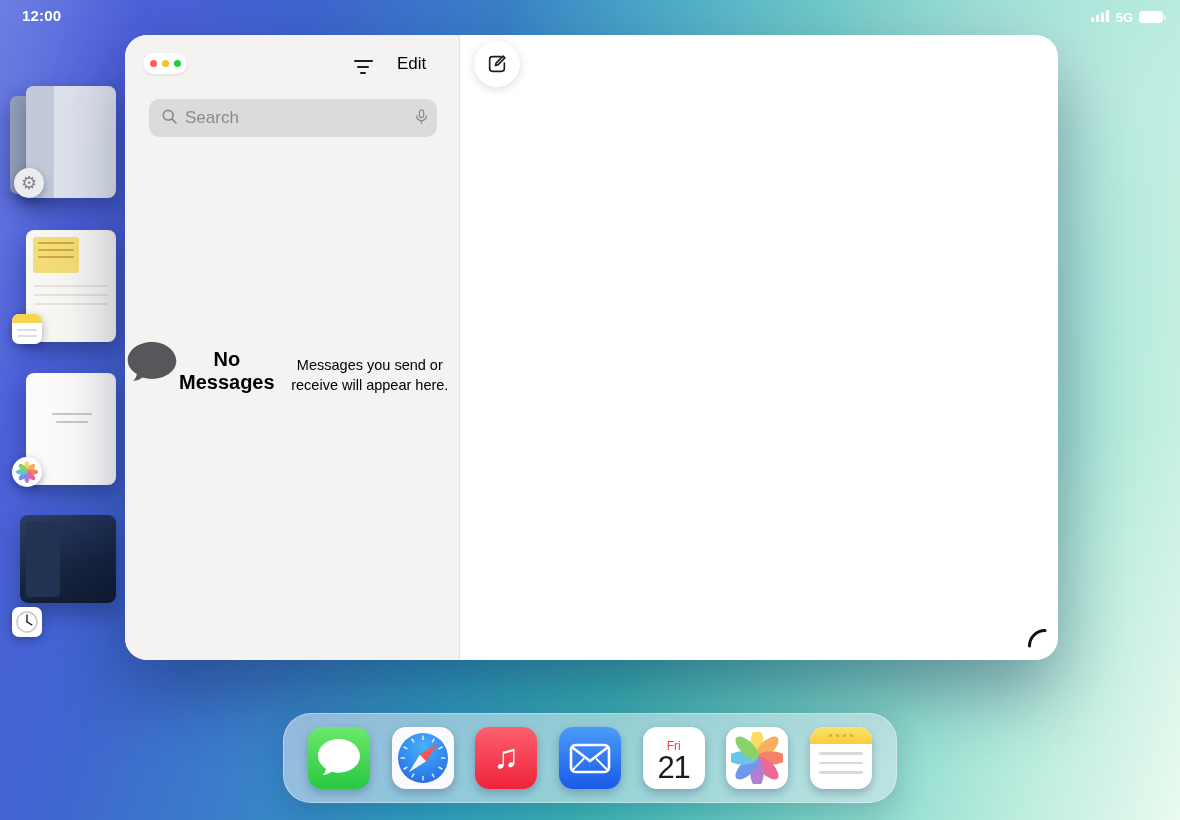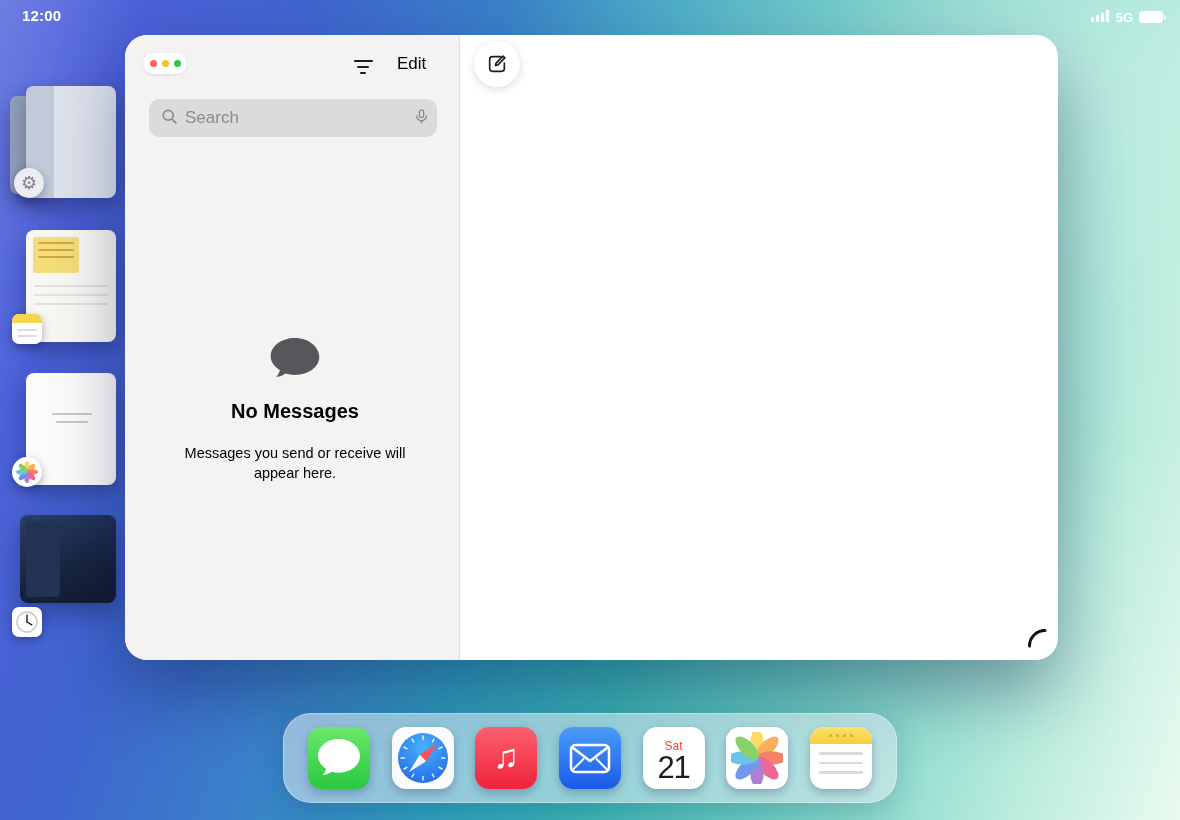--- a/index.html
+++ b/index.html
@@ -80,21 +80,21 @@
               background:none; border:none; cursor:pointer; font-family:inherit; }
 
   .compose-btn { position:absolute; left:349px; top:6px; width:46px; height:46px; border-radius:50%; background:#fff;
                  border:none; box-shadow:0 2px 10px rgba(0,0,0,.14); display:flex; align-items:center; justify-content:center; cursor:pointer; }
 
   .search-bar { position:absolute; left:24px; top:64px; width:288px; height:38px; background:#dcdbd9; border-radius:10px;
                 display:flex; align-items:center; padding:0 12px; gap:7px; }
   .search-input { flex:1; border:none; background:transparent; outline:none; font-size:17px; color:#3c3c43; font-family:inherit; }
   .search-input::placeholder { color:#8a8a8e; }
 
-  .sidebar-empty { position:absolute; left:0; top:300px; width:340px; display:flex; flex-direction:column; align-items:center; text-align:center; }
+  .sidebar-empty { position:absolute; left:0; top:300px; width:340px; display:flex; align-items:center; text-align:center; }
   .empty-title { margin-top:12px; font-size:20px; font-weight:700; color:#000; }
   .empty-desc { margin-top:20px; font-size:14.5px; line-height:1.4; color:#000000; max-width:250px; }
 
   .main-empty-title { position:absolute; left:335px; right:0; top:327px; text-align:center; font-size:20.5px; font-weight:700; color:#000; }
 
   .resize-handle { position:absolute; right:10px; bottom:7px; cursor:nwse-resize; }
 
   
   .dock { position:absolute; left:283px; top:713px; width:614px; height:90px; border-radius:28px;
           background:rgba(226,234,242,.55); backdrop-filter:blur(16px); box-shadow:0 10px 30px rgba(8,16,60,.18), inset 0 0 0 1px rgba(255,255,255,.35);
@@ -313,21 +313,21 @@
 
     <div class="dock-icon di-mail">
       <svg viewBox="0 0 62 62" width="62" height="62">
         <rect x="12" y="18" width="38" height="27" rx="4.5" fill="none" stroke="#fff" stroke-width="2.6"></rect>
         <path d="M13.5 20.5 L31 34 L48.5 20.5" fill="none" stroke="#fff" stroke-width="2.6" stroke-linejoin="round" stroke-linecap="round"></path>
         <path d="M14 42.5 L24.5 32 M48 42.5 L37.5 32" stroke="#fff" stroke-width="2" stroke-linecap="round"></path>
       </svg>
     </div>
 
     <div class="dock-icon di-calendar">
-      <div class="cal-weekday">Sat</div>
+      <div class="cal-weekday">Fri</div>
       <div class="cal-day">21</div>
     </div>
 
     <div class="dock-icon di-photos">
       <svg viewBox="-16 -16 32 32" width="52" height="52">
         <g opacity="0.8">
           <ellipse rx="4.2" ry="9.2" cy="-8.6" fill="#fbd43c"></ellipse>
           <ellipse rx="4.2" ry="9.2" cy="-8.6" fill="#f99b38" transform="rotate(45)"></ellipse>
           <ellipse rx="4.2" ry="9.2" cy="-8.6" fill="#f4633f" transform="rotate(90)"></ellipse>
           <ellipse rx="4.2" ry="9.2" cy="-8.6" fill="#e9447a" transform="rotate(135)"></ellipse>

